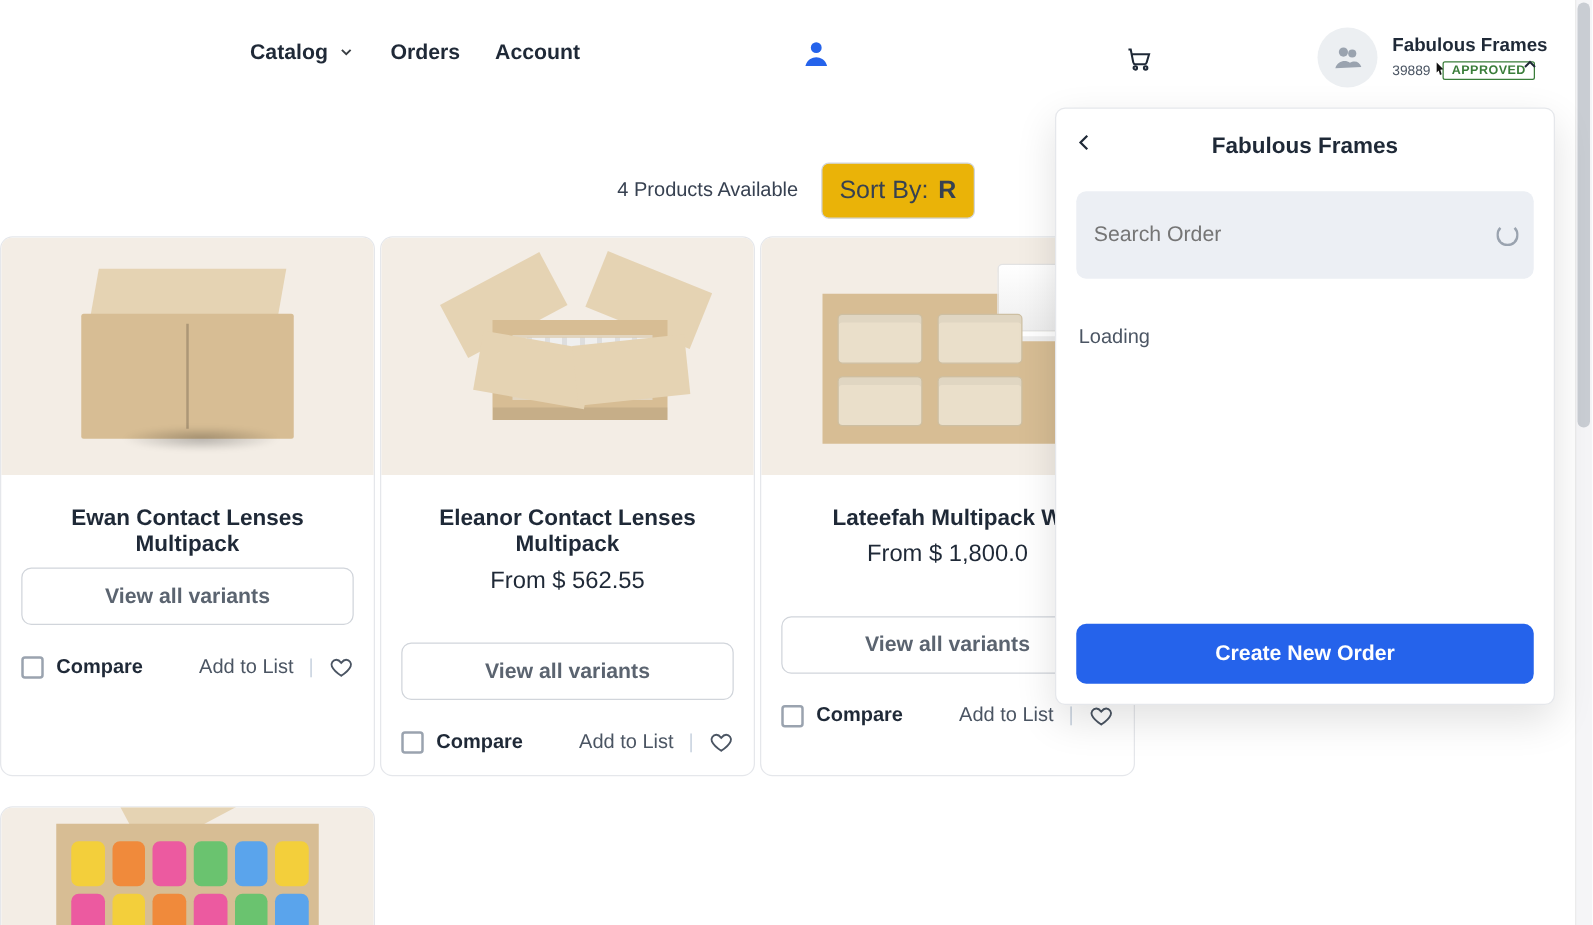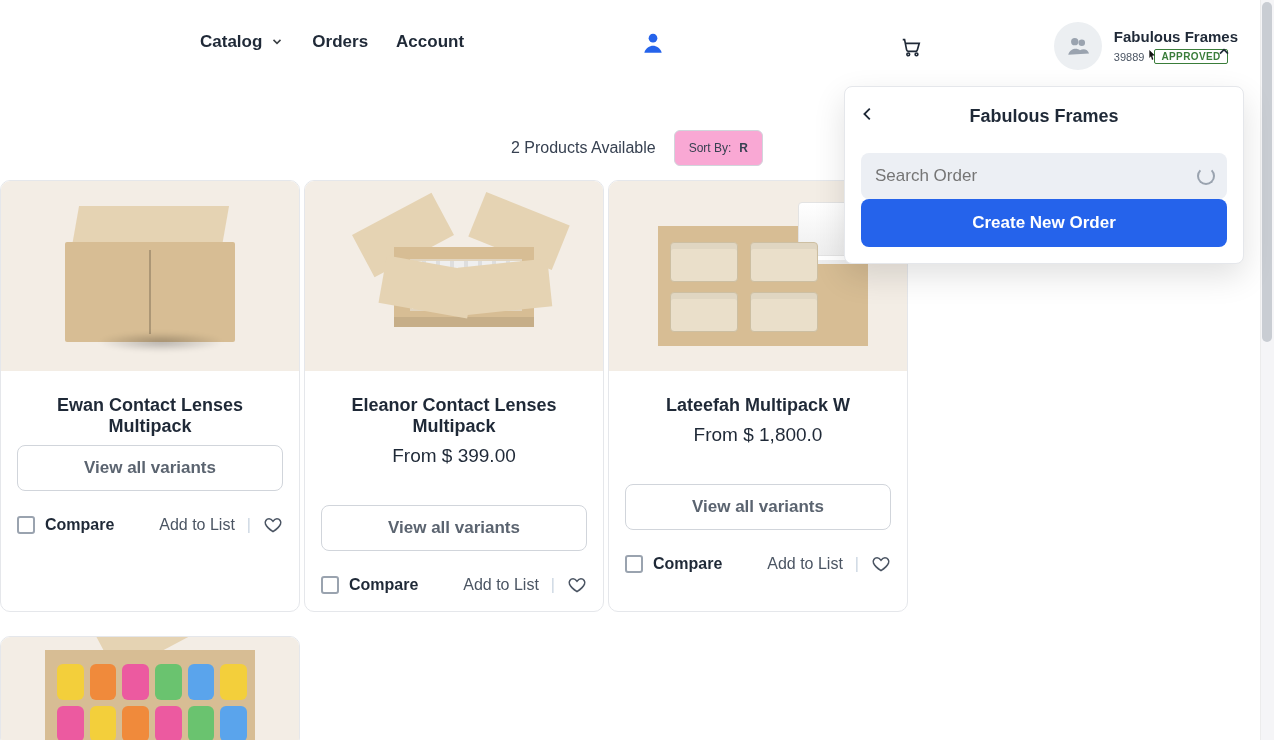--- a/index.html
+++ b/index.html
@@ -36,21 +36,21 @@
   .acct-texts{display:flex;flex-direction:column;gap:4px;}
   .acct-name{font-size:15px;font-weight:600;}
   .acct-row{display:flex;align-items:center;gap:10px;}
   .acct-id{font-size:11px;color:#4b5563;}
   .badge{border:1px solid var(--badge-green);color:var(--badge-green);font-size:10px;letter-spacing:.04em;padding:1px 6px;border-radius:2px;font-weight:700;}
   .caret-up{position:absolute;right:42px;top:44px;}
   .cursor{position:absolute;right:114px;top:48px;width:16px;height:16px;pointer-events:none;}
   
   .toolbar{display:flex;align-items:center;justify-content:center;gap:18px;margin-top:46px;margin-bottom:14px;position:relative;z-index:1;}
   .avail{color:#374151;font-size:16px;}
-  .sort{border:1px solid var(--border);border-radius:6px;padding:10px 14px;display:flex;align-items:center;gap:8px;color:#4b5563;font-size:12px;cursor:pointer;background:#f9a8d4;}
+  .sort{border:1px solid var(--border);border-radius:6px;padding:10px 14px;display:flex;align-items:center;gap:8px;color:#4b5563;font-size:20px;cursor:pointer;background:#eab308;}
   .sort .lbl{color:#374151;}
   .sort .val{font-weight:600;color:#374151;}
   
   .grid{display:flex;gap:4px;padding:0 0 0 0;}
   .card{width:300px;border:1px solid var(--border2);border-radius:10px;overflow:hidden;background:#fff;}
   .img{height:190px;background:var(--imgbg);display:flex;align-items:center;justify-content:center;position:relative;}
   .box-closed{position:relative;width:170px;height:140px;}
   .box-closed .top{position:absolute;left:10px;top:0;width:150px;height:46px;background:var(--box-light);transform:skewX(-10deg);box-shadow:inset 0 -6px 0 rgba(0,0,0,.06);}
   .box-closed .front{position:absolute;left:0;top:36px;width:170px;height:100px;background:var(--box);border-radius:2px;}
   .box-closed .seam{position:absolute;left:84px;top:44px;width:2px;height:84px;background:rgba(0,0,0,.2);}
@@ -90,21 +90,21 @@
   .heart{width:20px;height:20px;} 
   
   .row2{margin-top:24px;display:flex;gap:14px;}
   .card2{width:300px;border:1px solid var(--border2);border-radius:10px;overflow:hidden;background:#fff;}
   .card2 .img{height:110px;}
   
   .panel{position:absolute;right:30px;top:86px;width:400px;background:var(--panel);border:1px solid var(--panel-border);border-radius:8px;box-shadow:0 12px 32px rgba(0,0,0,.12);z-index:3;}
   .panel-head{display:flex;align-items:center;justify-content:center;position:relative;height:58px;font-size:18px;font-weight:700;}
   .back{position:absolute;left:14px;top:18px;width:22px;height:22px;cursor:pointer;}
   .panel-body{padding:8px 16px 16px;}
-  .search{display:flex;align-items:center;background:var(--input-bg);border-radius:8px;padding:12px 12px;}
+  .search{display:flex;align-items:center;background:var(--input-bg);border-radius:8px;padding:24px 12px;}
   .search input{flex:1;border:0;outline:0;background:transparent;font-size:17px;color:#374151;}
   .spinner{width:18px;height:18px;border:2px solid #9aa3af;border-top-color:transparent;border-radius:50%;animation:spin 1s linear infinite;}
   @keyframes spin{to{transform:rotate(360deg)}}
   .loading{padding:38px 2px 220px;color:#4b5563;}
   .create{background:var(--primary);color:#fff;font-weight:700;border:0;border-radius:8px;padding:14px 10px;width:100%;font-size:17px;cursor:pointer;}
   svg{display:block;}
 </style>
 </head>
 <body>
 
@@ -169,21 +169,21 @@
   </span>
 
   <span class="cursor">
     <svg viewBox="0 0 24 24" width="16" height="16" fill="#111">
         <path d="M8 3l0 12 2.5-2.5L12 18l2-1-1.6-5.2L16 11z"></path>
       </svg>
   </span>
 </div>
 
 <div class="toolbar">
-  <div class="avail">2 Products Available</div>
+  <div class="avail">4 Products Available</div>
   <div class="sort">
     <span class="lbl">Sort By:</span>
     <span class="val">R</span>
   </div>
 </div>
 
 <div class="grid">
 
   <div class="card">
     <div class="img">
@@ -218,21 +218,21 @@
       <div class="box-open">
         <div class="flap f1"></div>
           <div class="flap f2"></div>
           <div class="base"></div>
           <div class="rows"></div>
           <div class="flap f3"></div>
           <div class="flap f4"></div>
       </div>
     </div>
     <div class="name">Eleanor Contact Lenses Multipack</div>
-    <div class="price">From $ 399.00</div>
+    <div class="price">From $ 562.55</div>
     <div class="cta"><button class="btn-outline">View all variants</button></div>
     <div class="compare-row">
       <div class="left">
         <span class="chk"></span>
         <span class="cmp">Compare</span>
       </div>
       <div class="right">
         <span>Add to List</span>
         <span class="sep">|</span>
         <span class="heart">
@@ -308,15 +308,16 @@
           <path d="M12 4l-6 6 6 6"></path>
         </svg>
     </span>
     <span>Fabulous Frames</span>
   </div>
   <div class="panel-body">
     <div class="search">
       <input type="text" placeholder="Search Order" style="">
       <span class="spinner"></span>
     </div>
+    <div class="loading">Loading</div>
     <button class="create">Create New Order</button>
   </div>
 </div>
 
 </body></html>

